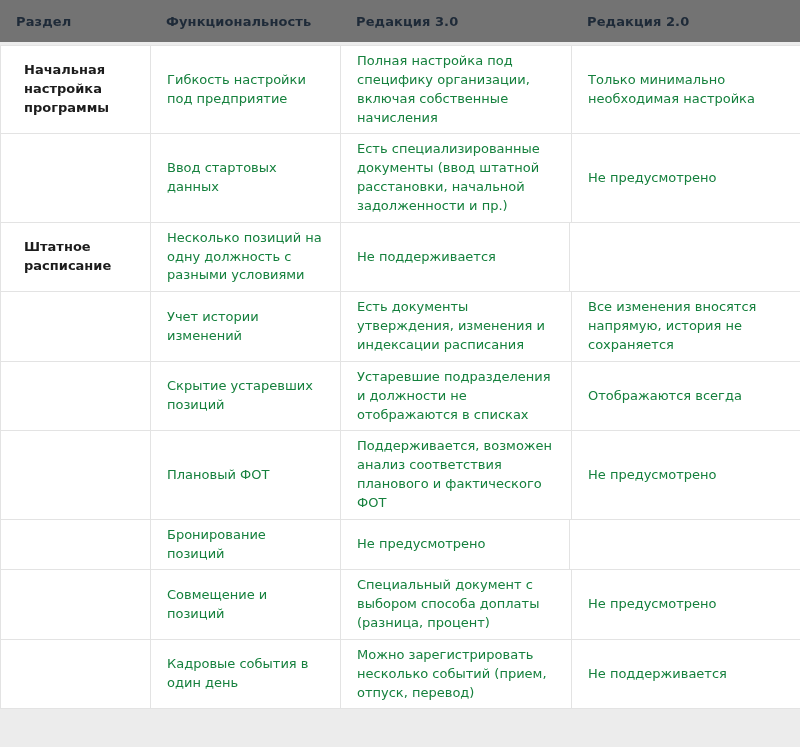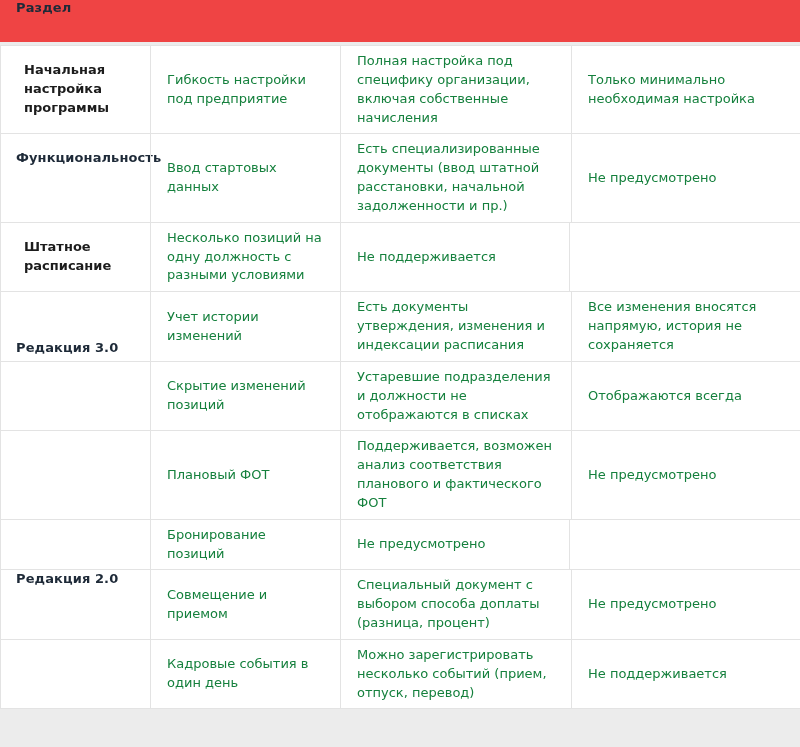--- a/index.html
+++ b/index.html
@@ -9,24 +9,23 @@
   .page {
     width: 800px;
     height: 747px;
     background: #ececec;
     overflow: hidden;
   }
 
   
   .thead {
     display: flex;
-    align-items: flex-start;
+    align-items: center;
     height: 42px;
-    background: #ef4444;
-    flex-direction: column;
+    background: #737373;
   }
   .hcell {
     padding: 0 16px;
     font-size: 13px;
     font-weight: bold;
     color: #1e2a38;
     letter-spacing: 0.1px;
   }
 
   
@@ -91,38 +90,38 @@
         <div class="cell col-3">Не поддерживается</div>
       </div>
       <div class="row">
         <div class="cell col-0"></div>
         <div class="cell col-1">Учет истории изменений</div>
         <div class="cell col-2">Есть документы утверждения, изменения и индексации расписания</div>
         <div class="cell col-3">Все изменения вносятся напрямую, история не сохраняется</div>
       </div>
       <div class="row">
         <div class="cell col-0"></div>
-        <div class="cell col-1">Скрытие изменений позиций</div>
+        <div class="cell col-1">Скрытие устаревших позиций</div>
         <div class="cell col-2">Устаревшие подразделения и должности не отображаются в списках</div>
         <div class="cell col-3">Отображаются всегда</div>
       </div>
       <div class="row">
         <div class="cell col-0"></div>
         <div class="cell col-1">Плановый ФОТ</div>
         <div class="cell col-2">Поддерживается, возможен анализ соответствия планового и фактического ФОТ</div>
         <div class="cell col-3">Не предусмотрено</div>
       </div>
       <div class="row">
         <div class="cell col-0"></div>
         <div class="cell col-1">Бронирование позиций</div>
         <div class="cell col-3">Не предусмотрено</div>
       </div>
       <div class="row">
         <div class="cell col-0"></div>
-        <div class="cell col-1">Совмещение и приемом</div>
+        <div class="cell col-1">Совмещение и позиций</div>
         <div class="cell col-2">Специальный документ с выбором способа доплаты (разница, процент)</div>
         <div class="cell col-3">Не предусмотрено</div>
       </div>
       <div class="row">
         <div class="cell col-0"></div>
         <div class="cell col-1">Кадровые события в один день</div>
         <div class="cell col-2">Можно зарегистрировать несколько событий (прием, отпуск, перевод)</div>
         <div class="cell col-3">Не поддерживается</div>
       </div>
     </div>

